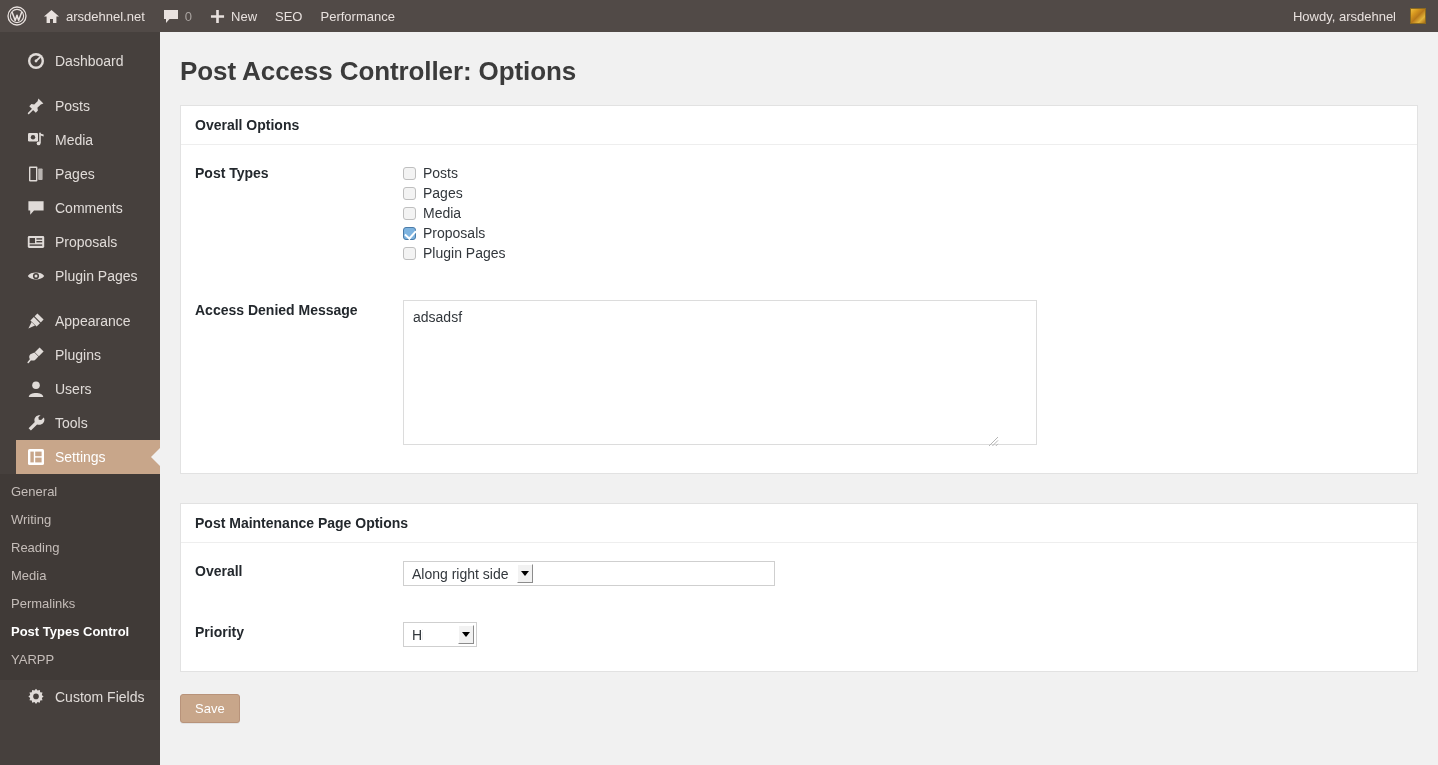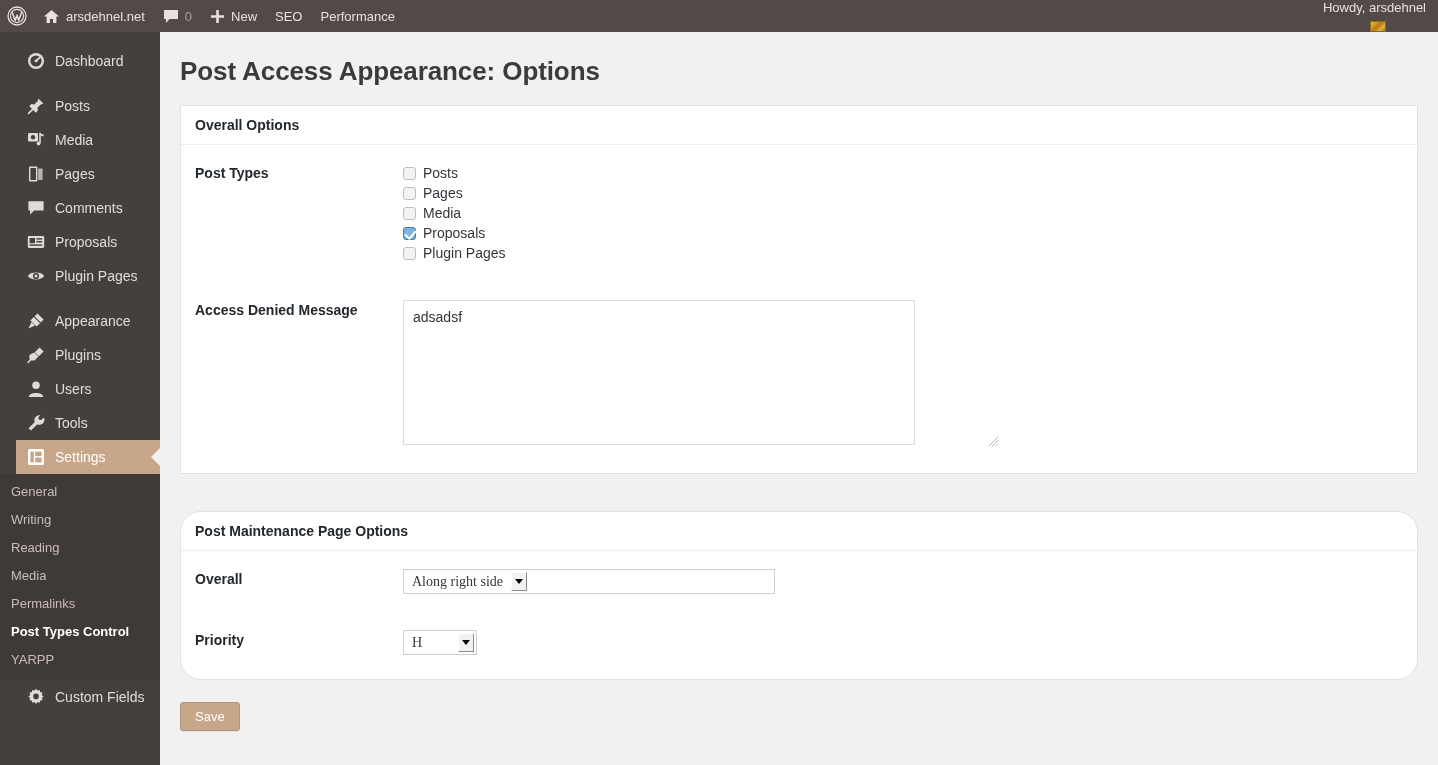--- a/index.html
+++ b/index.html
@@ -38,21 +38,21 @@
   .plus-ico { width: 15px; height: 15px; display: block; }
   .ab-count { color: #a9a3a0; font-size: 13px; }
   .avatar {
     width: 16px; height: 16px;
     background:
       linear-gradient(135deg,#f0c040 0%,#d99a20 25%,#b8791a 50%,#e3b43a 75%,#a86c15 100%);
     border: 1px solid #8a6a20;
     display: inline-block; margin-left: 8px;
     image-rendering: pixelated;
   }
-  .howdy { padding-right: 12px; display: flex; align-items: center; flex-direction: column; }
+  .howdy { padding-right: 12px; display: flex; align-items: center; }
 
   
   #sidebar {
     position: absolute; top: 32px; left: 0;
     width: 160px; height: 733px;
     background: #46403d;
     overflow: hidden;
     z-index: 40;
   }
   .menu-top-pad { height: 12px; }
@@ -117,21 +117,21 @@
     font-size: 26px;
     font-weight: bold;
     color: #3b3b3b;
     letter-spacing: -0.1px;
   }
   .panel {
     margin: 0 20px 0 20px;
     background: #fff;
     border: 1px solid #e2e2e2;
   }
-  .panel + .panel { margin-top: 37px; border-radius: 21px; }
+  .panel + .panel { margin-top: 29px; }
   .panel-head {
     padding: 11px 0 11px 14px;
     border-bottom: 1px solid #eeeeee;
     font-size: 14px;
     font-weight: bold;
     color: #23282d;
   }
   .panel-body { padding: 18px 0 24px 0; }
 
   .frow { display: flex; align-items: flex-start; }
@@ -171,21 +171,21 @@
     position: absolute;
     left: 3px; top: 0px;
     width: 5px; height: 9px;
     border: solid #fff;
     border-width: 0 2px 2px 0;
     transform: rotate(42deg);
   }
 
   
   .ta {
-    width: 512px; height: 145px;
+    width: 634px; height: 145px;
     border: 1px solid #dcdcdc;
     background: #fff;
     font-family: "Liberation Sans", sans-serif;
     font-size: 14px;
     color: #32373c;
     padding: 8px 9px;
     resize: none;
     outline: none;
     position: relative;
     white-space: pre-wrap;
@@ -207,21 +207,20 @@
     background: #fff;
     font-size: 14px;
     color: #32373c;
     vertical-align: middle;
   }
   .sel .sel-val {
     display: flex; align-items: center;
     padding: 0 8px;
     white-space: nowrap;
     overflow: hidden;
-    font-family: Liberation Serif, serif;
   }
   .sel .sel-btn {
     width: 16px;
     flex: 0 0 16px;
     margin: 2px 2px 2px 0;
     background: #f2f2f2;
     border-left: 1px solid #fff;
     border-top: 1px solid #fff;
     border-right: 1px solid #8c8c8c;
     border-bottom: 1px solid #8c8c8c;
@@ -457,21 +456,21 @@
         <path d="M9 0.8 L10.5 2.6 L12.8 1.9 L13.2 4.3 L15.5 4.6 L14.8 6.9 L16.6 8.4 L14.8 9.9 L15.5 12.2 L13.2 12.5 L12.8 14.8 L10.5 14.1 L9 16 L7.5 14.1 L5.2 14.8 L4.8 12.5 L2.5 12.2 L3.2 9.9 L1.4 8.4 L3.2 6.9 L2.5 4.6 L4.8 4.3 L5.2 1.9 L7.5 2.6 Z" fill="#e0dbd8"></path>
         <circle cx="9" cy="8.4" r="2.8" fill="#46403d"></circle>
       </svg>
     </span>
     <span>Custom Fields</span>
   </a>
 </div>
 
 <div id="main">
 
-  <h1 id="page-title">Post Access Appearance: Options</h1>
+  <h1 id="page-title">Post Access Controller: Options</h1>
 
   <div class="panel">
     <div class="panel-head">Overall Options</div>
     <div class="panel-body">
 
       <div class="frow">
         <div class="flabel">Post Types</div>
         <div class="fctl">
           <label class="cb-line">
             <span class="cbx"></span>

